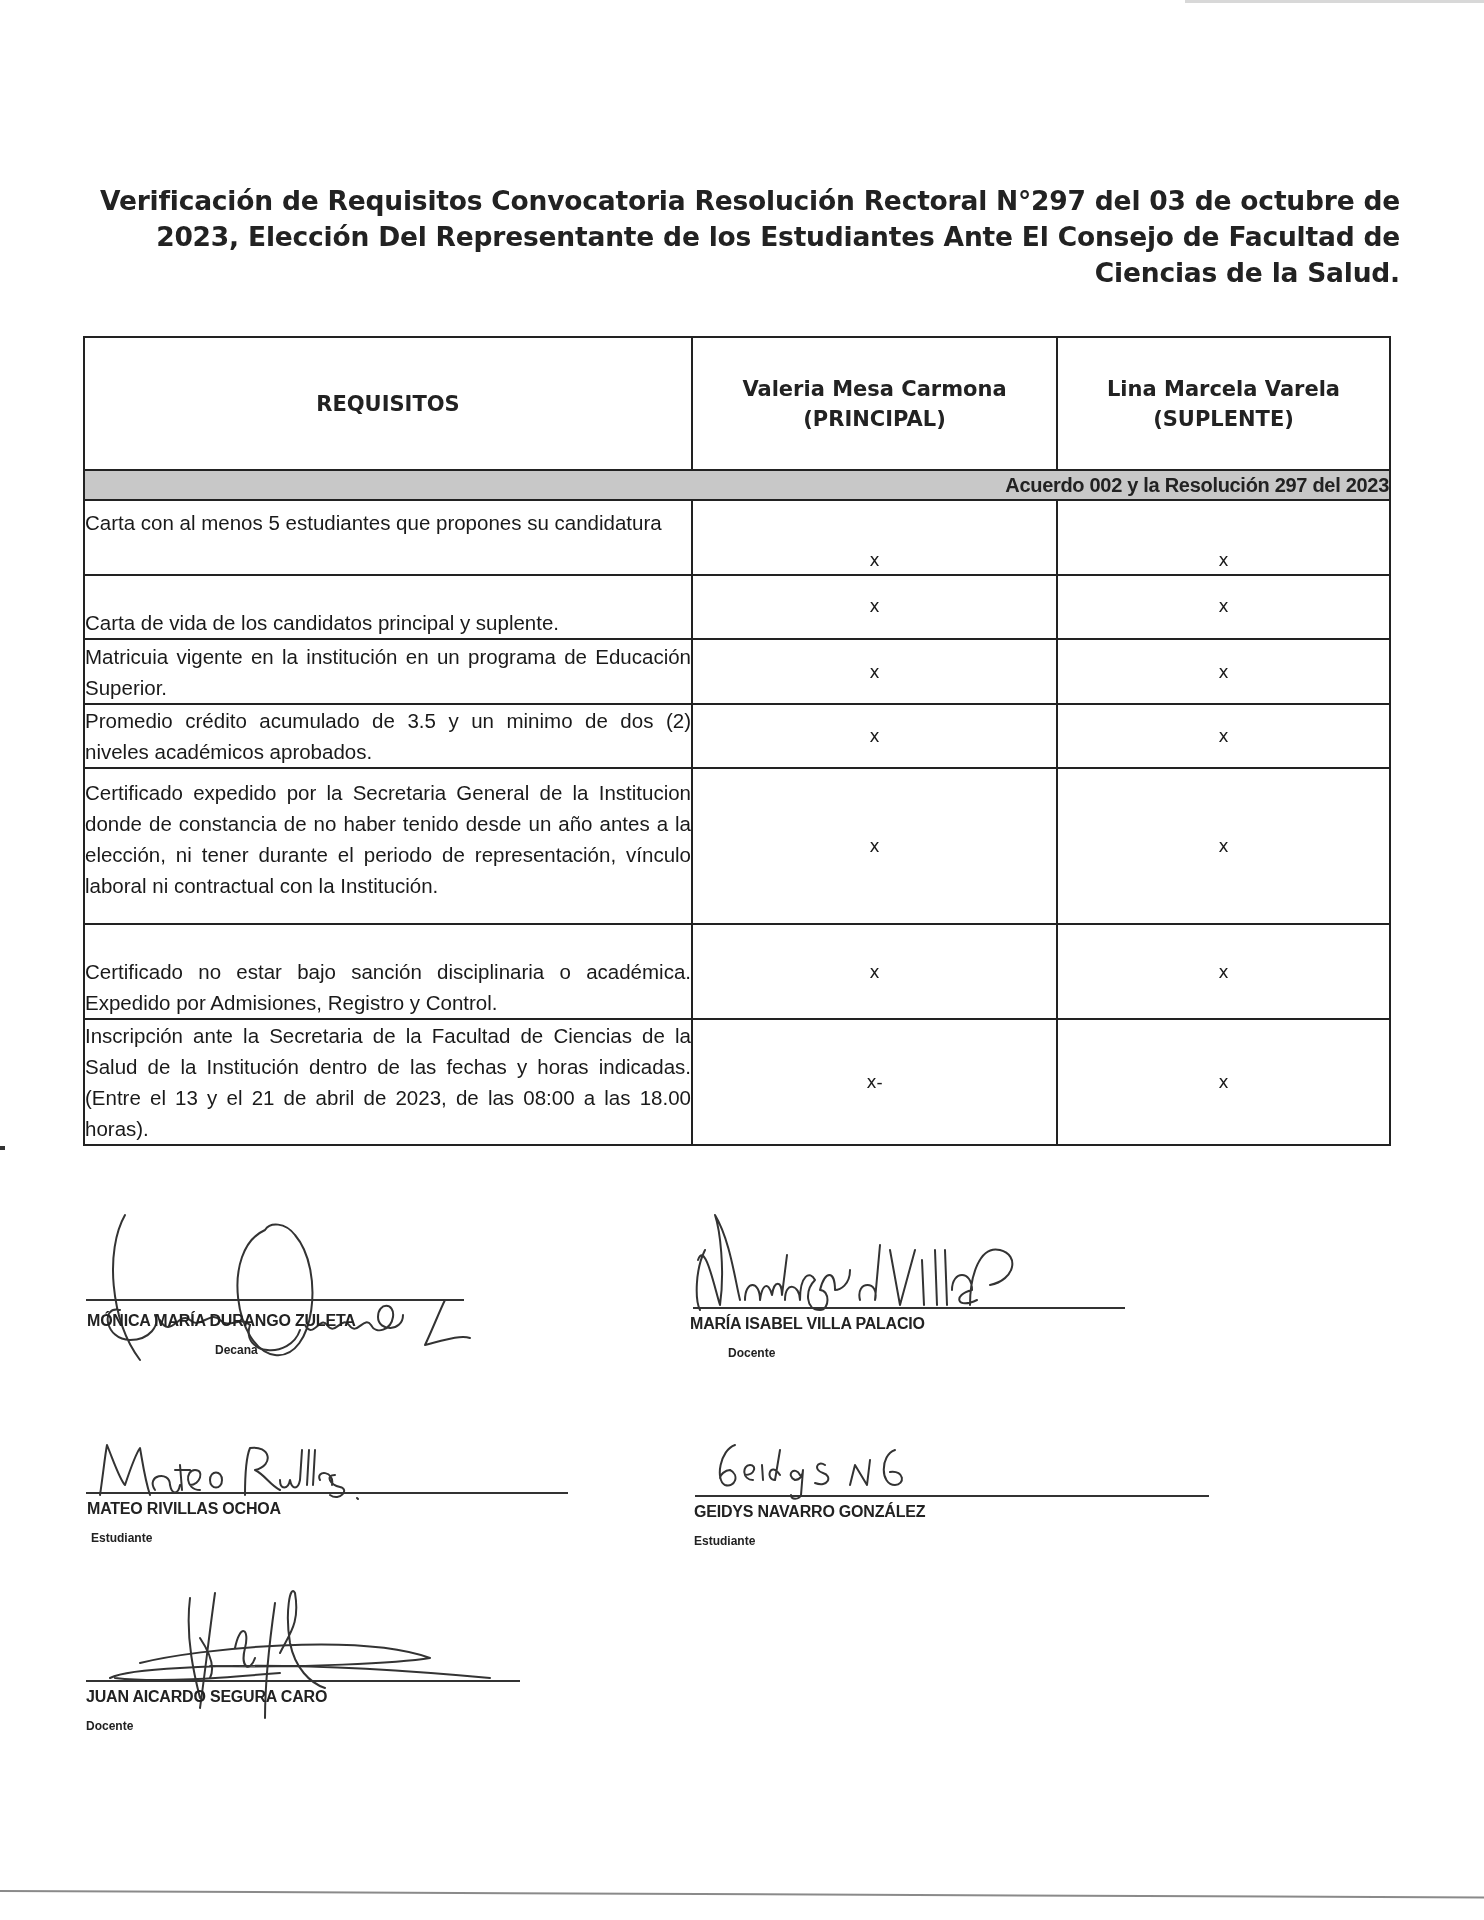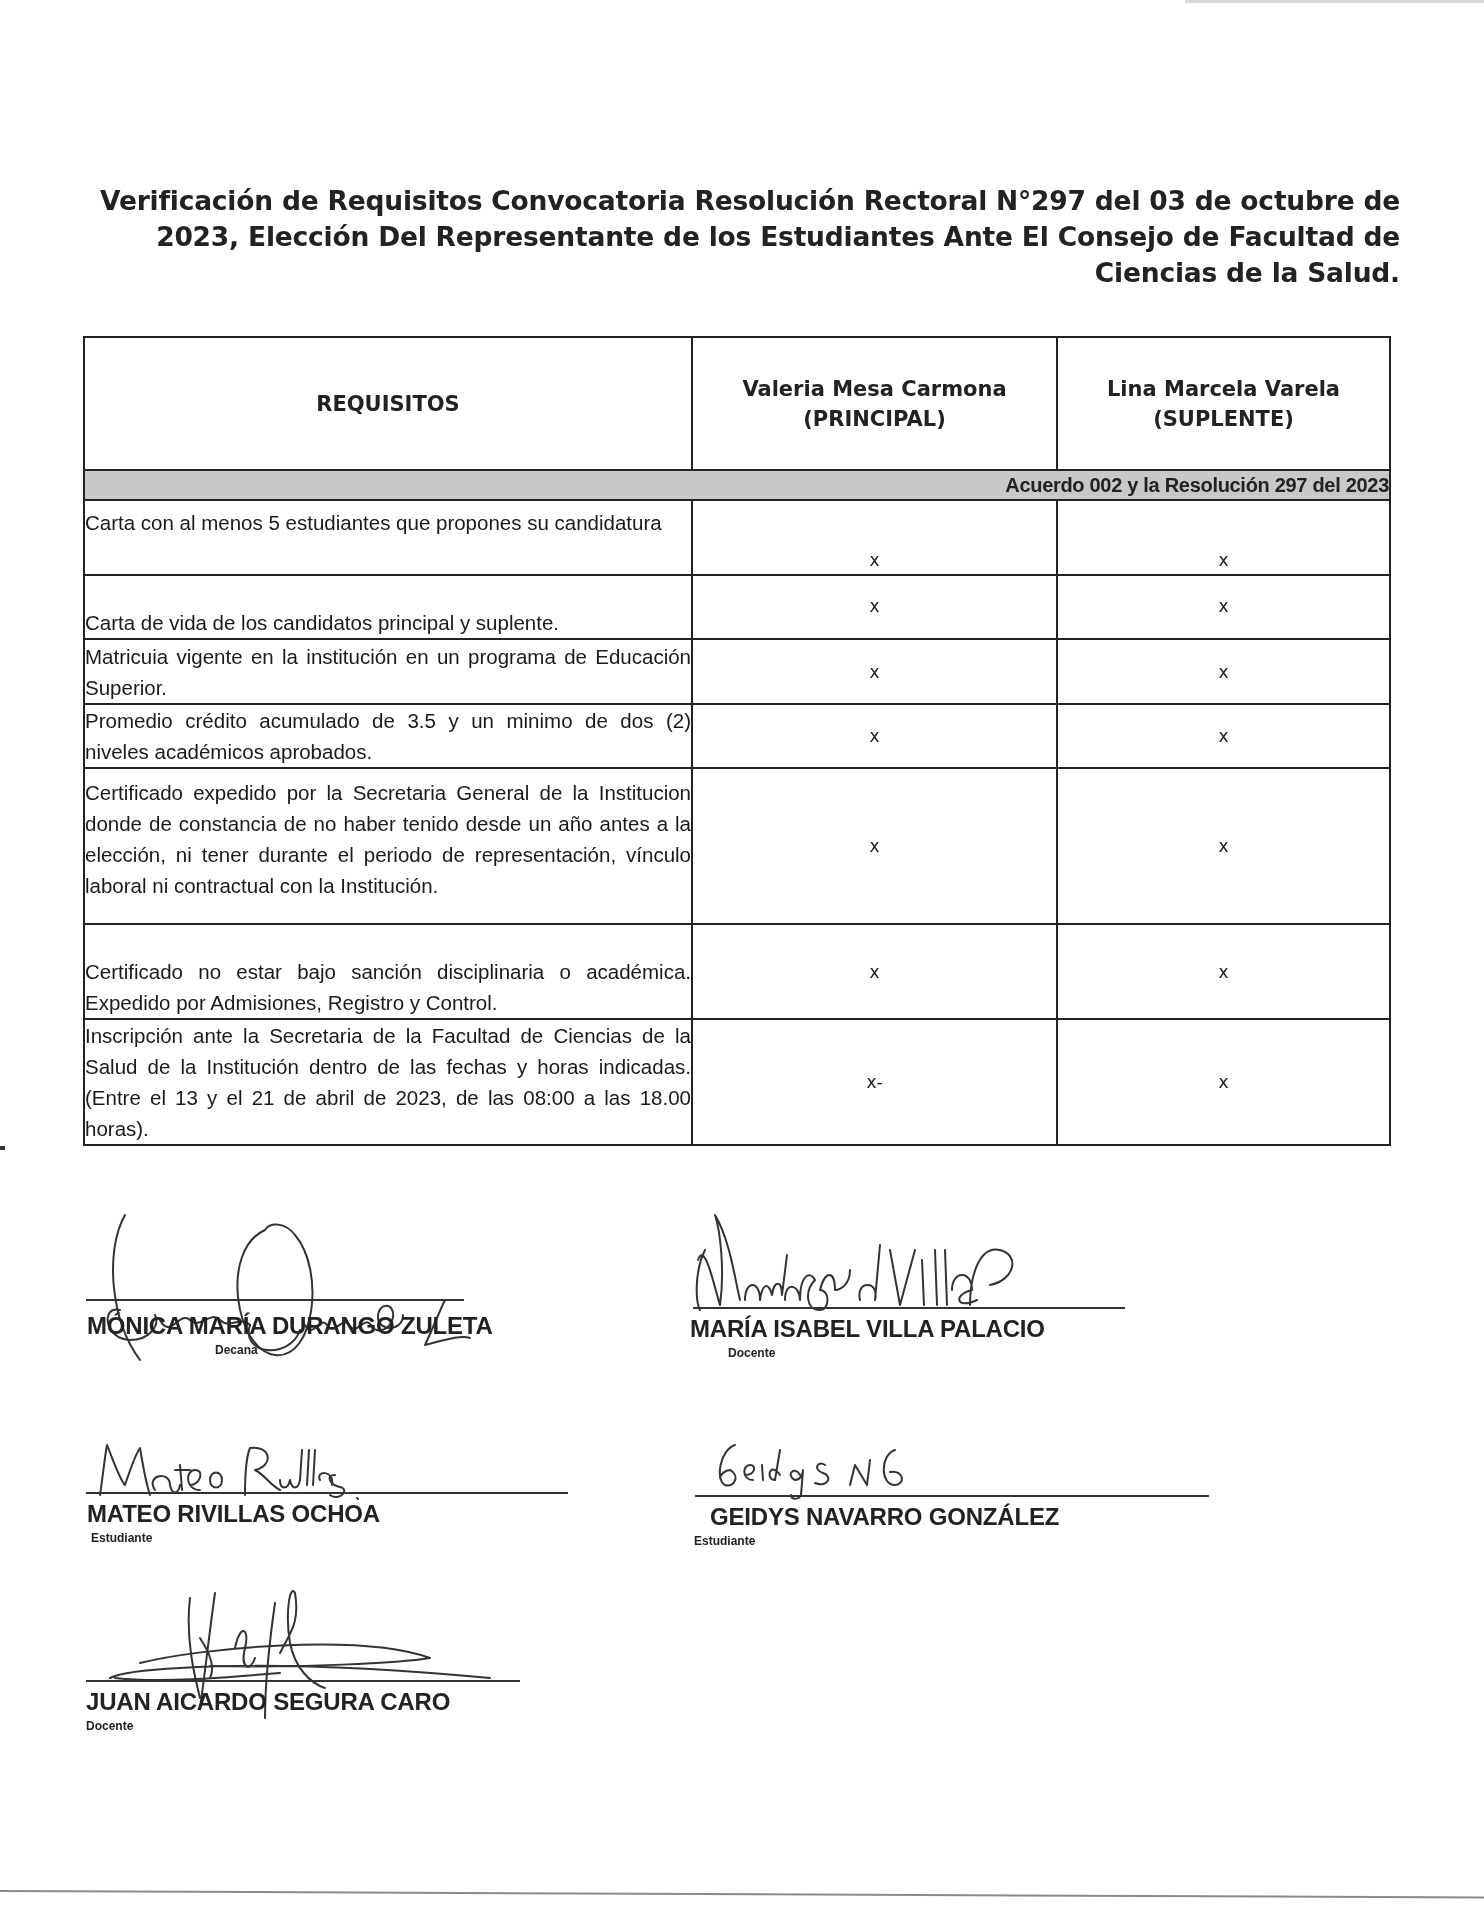--- a/index.html
+++ b/index.html
@@ -22,21 +22,21 @@
   td.band { height: 28px; background: #c8c8c8; text-align: right; font-size: 20px; font-weight: bold;
             font-family: "Liberation Sans", sans-serif; color: #222; letter-spacing: -0.3px; }
   td.text { font-family: "Liberation Sans", sans-serif; font-size: 20.5px; line-height: 31px; padding: 0 3px 0 3px;
             text-align: justify; text-align-last: left; vertical-align: bottom; }
   td.mark { text-align: center; font-size: 17px; font-family: "DejaVu Sans", sans-serif; vertical-align: middle; }
   td.mark.low { vertical-align: bottom; padding-bottom: 4px; }
   td.mark.high { vertical-align: top; padding-top: 20px; }
 
   .sig { position: absolute; }
   .sig .line { position: absolute; height: 2px; background: #333; }
-  .sig .name { position: absolute; font-family: "Liberation Sans", sans-serif; font-weight: bold; font-size: 24px; color: #222; white-space: nowrap; letter-spacing: -0.2px; }
+  .sig .name { position: absolute; font-family: "Liberation Sans", sans-serif; font-weight: bold; font-size: 16px; color: #222; white-space: nowrap; letter-spacing: -0.2px; }
   .sig .role { position: absolute; font-family: "Liberation Sans", sans-serif; font-weight: bold; font-size: 12px; color: #222; white-space: nowrap; }
   .sig svg { position: absolute; overflow: visible; }
   .sig svg path { fill: none; stroke: #333; stroke-width: 2; stroke-linecap: round; stroke-linejoin: round; }
 </style>
 </head>
 <body>
 
 <div class="scan-top"></div>
 <div class="edge-mark"></div>
 
@@ -133,21 +133,21 @@
   <div class="name" style="left:87px;top:1500px">MATEO RIVILLAS OCHOA</div>
   <div class="role" style="left:91px;top:1531px">Estudiante</div>
 </div>
 
 <div class="sig" style="left:0;top:0">
   <svg style="left:710px;top:1440px" width="220" height="50" viewBox="0 0 220 50">
     <path d="M25 5 C10 10 5 40 15 45 C25 48 30 35 20 30 C15 30 10 35 10 38 M35 35 c10 0 12 -10 5 -10 c-8 0 -8 15 3 15 M52 25 l1 15 M70 35 c-10 -15 -15 5 -5 5 l5 -30 M90 35 c-5 -10 -15 0 -5 5 c5 0 8 -5 8 -10 l-2 25 c-2 5 -10 5 -10 0 M115 25 c-8 -5 -12 5 -2 8 c10 3 5 15 -8 10"></path>
     <path d="M140 45 l5 -20 l12 20 l3 -25 M185 10 C170 15 170 45 185 45 C195 45 195 30 180 32"></path>
   </svg>
   <div class="line" style="left:695px;top:1495px;width:514px"></div>
-  <div class="name" style="left:710px;top:1503px">GEIDYS NAVARRO GONZÁLEZ</div>
+  <div class="name" style="left:694px;top:1503px">GEIDYS NAVARRO GONZÁLEZ</div>
   <div class="role" style="left:694px;top:1534px">Estudiante</div>
 </div>
 
 <div class="sig" style="left:0;top:0">
   <svg style="left:100px;top:1578px" width="420" height="140" viewBox="0 0 420 140">
     <path d="M90 20 C85 60 95 100 100 120 M100 60 C110 75 115 90 110 100 M115 15 C110 50 105 95 100 130 M135 70 c5 -25 15 -20 10 0 c-5 20 5 25 10 10 M175 25 C170 60 165 100 165 140 M180 75 c10 -20 20 -30 15 -60 c-5 -10 -10 20 -5 50 C195 90 210 105 225 110"></path>
     <path d="M40 85 C100 70 260 55 330 80 C300 85 200 90 110 88 M10 100 C20 95 40 92 80 90 C160 85 260 88 390 100 M15 100 C60 105 120 100 180 95"></path>
   </svg>
   <div class="line" style="left:86px;top:1680px;width:434px"></div>
   <div class="name" style="left:86px;top:1688px">JUAN AICARDO SEGURA CARO</div>

